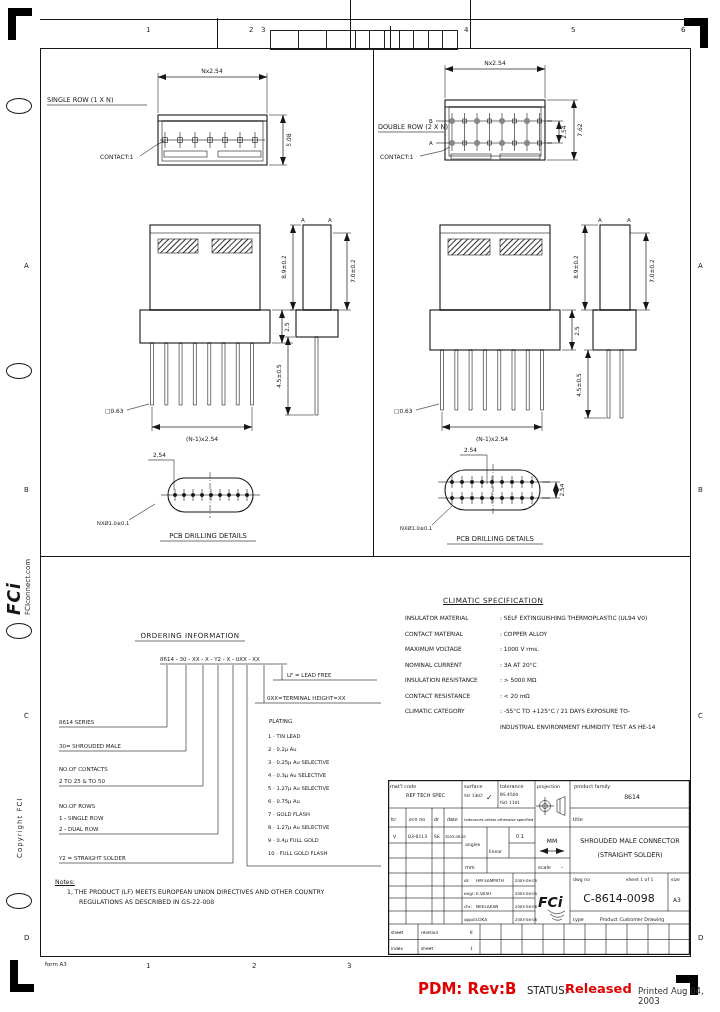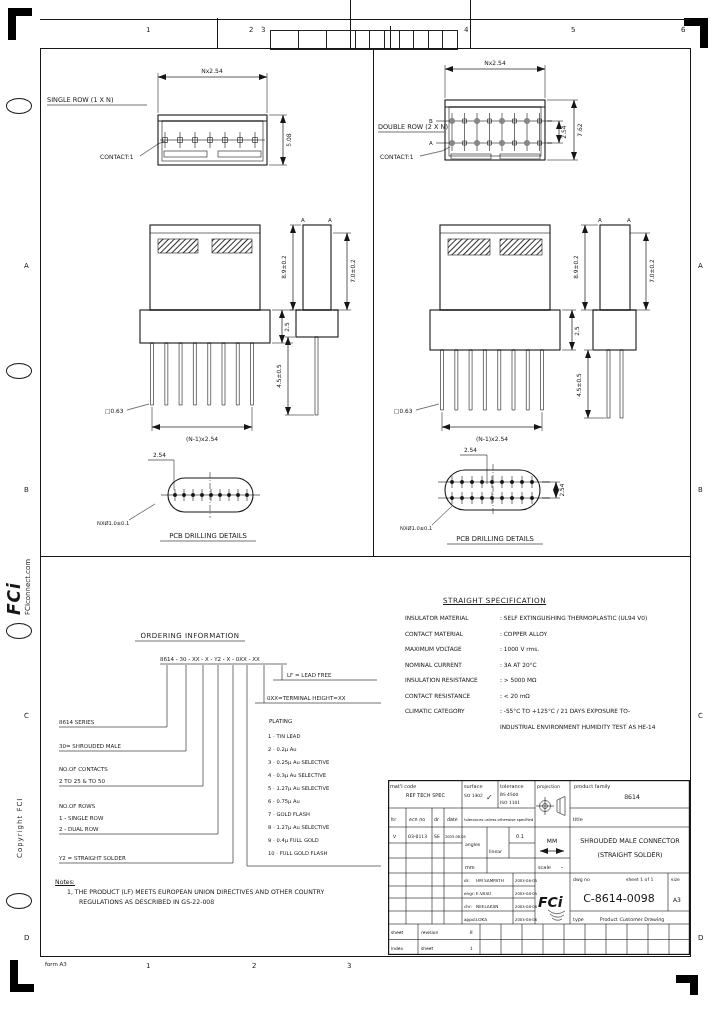--- a/index.html
+++ b/index.html
@@ -295,21 +295,21 @@
     <text x="213" y="162" font-size="5.2">5 - 1.27μ Au SELECTIVE</text>
     <text x="213" y="175" font-size="5.2">6 - 0.75μ Au</text>
     <text x="213" y="188" font-size="5.2">7 - GOLD FLASH</text>
     <text x="213" y="201" font-size="5.2">8 - 1.27μ Au SELECTIVE</text>
     <text x="213" y="214" font-size="5.2">9 - 0.4μ FULL GOLD</text>
     <text x="213" y="227" font-size="5.2">10 - FULL GOLD FLASH</text>
     <line class="il" x1="192" y1="238" x2="326" y2="238"></line>
   </svg>
 
   <div class="ts">
-    <div class="ts-title">STRAIGHT SPECIFICATION</div>
+    <div class="ts-title">CLIMATIC SPECIFICATION</div>
     <div class="ts-row">
         <span class="l">INSULATOR MATERIAL</span>
         <span>: SELF EXTINGUISHING THERMOPLASTIC (UL94 V0)</span>
       </div>
     <div class="ts-row">
         <span class="l">CONTACT MATERIAL</span>
         <span>: COPPER ALLOY</span>
       </div>
     <div class="ts-row">
         <span class="l">MAXIMUM VOLTAGE</span>
@@ -412,14 +412,20 @@
     <text x="3" y="154" font-size="4.4">sheet</text>
     <text x="3" y="170" font-size="4.4">index</text>
     <text x="33" y="154" font-size="4.4">revision</text>
     <text x="82" y="154" font-size="4.4">E</text>
     <text x="33" y="170" font-size="4.4">sheet</text>
     <text x="82" y="170" font-size="4.4">1</text>
   </svg>
 
   <span class="abs" style="left:45px;top:961px;font-size:5.5px;">form A3</span>
 
+  <div class="pdm">
+    <span class="abs" style="left:418px;top:2px;color:#e00000;font-weight:bold;font-size:15px;">PDM: Rev:B</span>
+    <span class="abs" style="left:527px;top:7px;color:#222;font-size:10px;">STATUS:</span>
+    <span class="abs" style="left:565px;top:3px;color:#e00000;font-weight:bold;font-size:13px;">Released</span>
+    <span class="abs" style="left:638px;top:8px;color:#333;font-size:8.5px;">Printed Aug 04, 2003</span>
+  </div>
 
 </div>
 
 </body></html>

